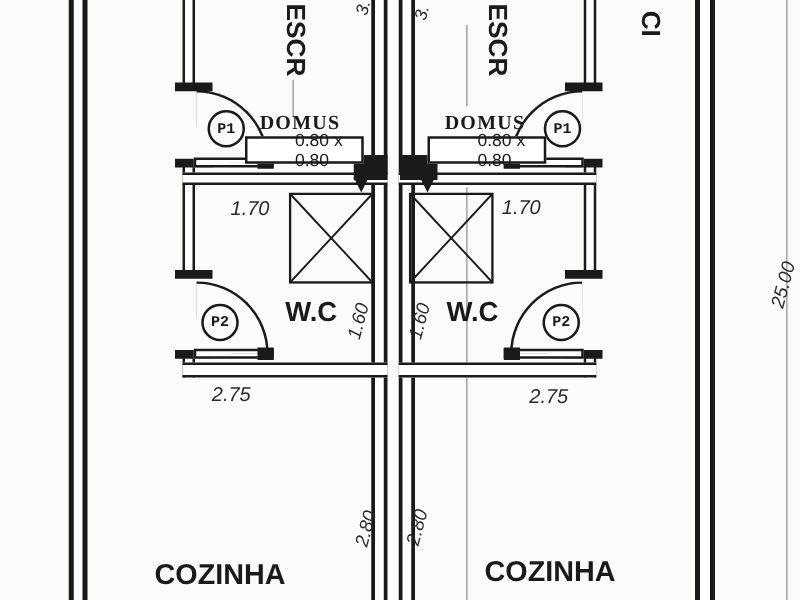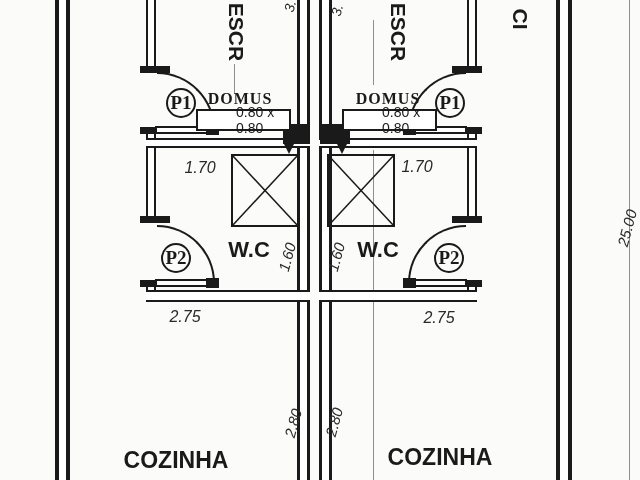--- a/index.html
+++ b/index.html
@@ -21,21 +21,21 @@
   .leaf{position:absolute;background:#fff;border:2px solid var(--lc);box-sizing:border-box;z-index:3;}
   .arc{position:absolute;box-sizing:border-box;z-index:3;}
   .arc.ne{border-top:2px solid var(--lc);border-right:2px solid var(--lc);border-top-right-radius:100% 100%;}
   .arc.nw{border-top:2px solid var(--lc);border-left:2px solid var(--lc);border-top-left-radius:100% 100%;}
   .thin{position:absolute;width:1px;background:var(--dim);z-index:1;}
   .xbox{position:absolute;z-index:3;}
   .lblbox{position:absolute;background:#fff;border:2px solid var(--lc);box-sizing:border-box;z-index:4;
           display:flex;align-items:center;justify-content:center;}
   .pcirc{position:absolute;width:30px;height:30px;border:2px solid var(--lc);border-radius:50%;
          box-sizing:border-box;display:flex;align-items:center;justify-content:center;z-index:4;
-         font-family:Liberation Serif, serif;font-size:19px;font-weight:bold;background:var(--paper);}
+         font-family:Liberation Mono, monospace;font-size:12px;font-weight:bold;background:var(--paper);}
   .lbl{position:absolute;white-space:nowrap;transform:translate(-50%,-50%);z-index:5;line-height:1;}
   .serifb{font-family:"Liberation Serif",serif;font-weight:bold;}
   .serif{font-family:Liberation Sans, sans-serif;margin-left:38px;}
   .sansb{font-family:"Liberation Sans",sans-serif;font-weight:bold;}
   .dimtxt{font-family:"Liberation Sans",sans-serif;font-style:italic;color:#2a2a2a;}
   .r90{transform:translate(-50%,-50%) rotate(90deg);}
   .rm75{transform:translate(-50%,-50%) rotate(-75deg);}
   .arrhead{position:absolute;width:0;height:0;border-left:6px solid transparent;
            border-right:6px solid transparent;border-top:12px solid var(--lc);z-index:4;}
 </style>

